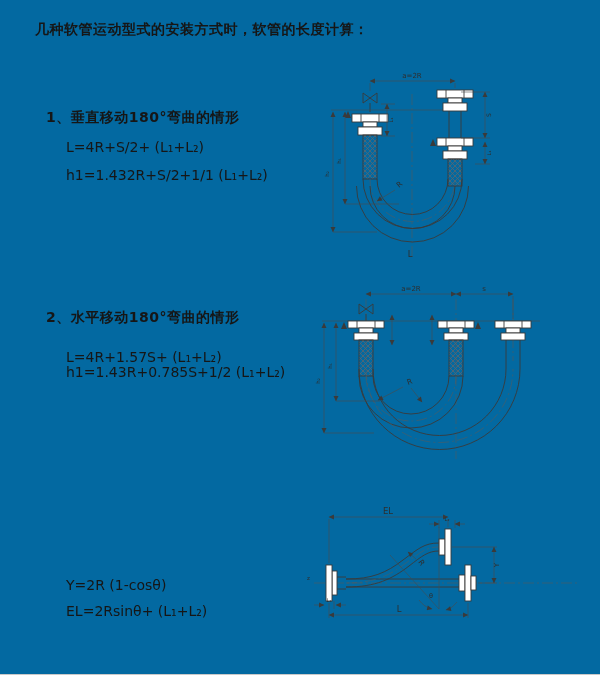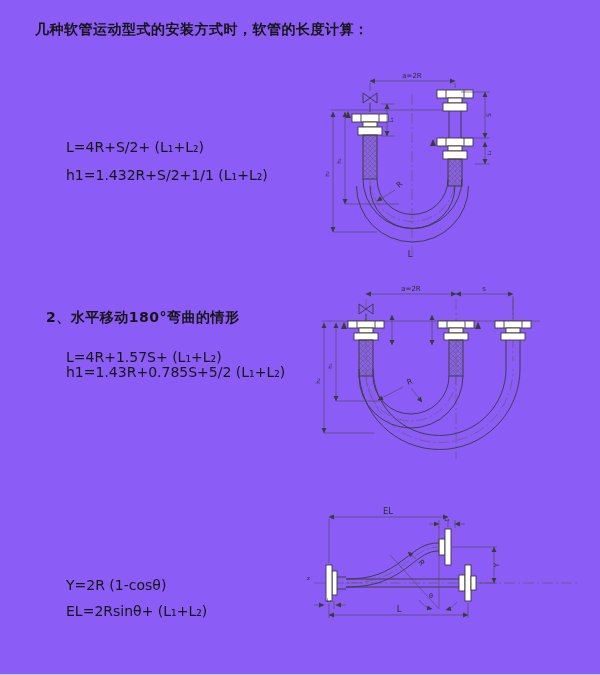--- a/index.html
+++ b/index.html
@@ -1,17 +1,17 @@
 <!DOCTYPE html>
 <html><head>
 <meta charset="utf-8">
 <style>
   html,body{margin:0;padding:0;}
   .page{
-    position:relative;width:600px;height:675px;background:#8b5cf6;overflow:hidden;
+    position:relative;width:600px;height:675px;background:#0369a1;overflow:hidden;
     font-family:"DejaVu Sans","Liberation Sans",sans-serif;color:#161616;
     border-bottom:1px solid #c9c9c9;box-sizing:border-box;
   }
   .title{position:absolute;left:35px;top:21px;font-size:14px;font-weight:600;letter-spacing:.5px;white-space:nowrap;}
   .heading{position:absolute;font-size:14px;font-weight:600;letter-spacing:.5px;white-space:nowrap;}
   .formula{position:absolute;font-size:14px;font-weight:400;white-space:nowrap;}
   svg{position:absolute;}
   svg text{font-family:"DejaVu Sans","Liberation Sans",sans-serif;fill:#2e2e2e;}
   .draw{stroke:#3a3a3a;stroke-width:.9;fill:none;}
   .thin{stroke:#4a4a4a;stroke-width:.55;fill:none;}
@@ -20,26 +20,27 @@
   .nut{fill:#ffffff;stroke:#3a3a3a;stroke-width:.9;}
   .solid{fill:#3a3a3a;stroke:none;}
 </style>
 </head>
 <body>
 
 <div class="page">
 
   <div class="title">几种软管运动型式的安装方式时，软管的长度计算：</div>
 
+  <div class="heading" style="left:46px;top:109px">1、垂直移动180°弯曲的情形</div>
   <div class="formula" style="left:66px;top:139px">L=4R+S/2+ (L₁+L₂)</div>
   <div class="formula" style="left:66px;top:167px">h1=1.432R+S/2+1/1 (L₁+L₂)</div>
 
   <div class="heading" style="left:46px;top:309px">2、水平移动180°弯曲的情形</div>
   <div class="formula" style="left:66px;top:349px">L=4R+1.57S+ (L₁+L₂)</div>
-  <div class="formula" style="left:66px;top:364px">h1=1.43R+0.785S+5/2 (L₁+L₂)</div>
+  <div class="formula" style="left:66px;top:364px">h1=1.43R+0.785S+1/2 (L₁+L₂)</div>
 
   <div class="formula" style="left:66px;top:577px">Y=2R (1-cosθ)</div>
   <div class="formula" style="left:66px;top:603px">EL=2Rsinθ+ (L₁+L₂)</div>
 
   <svg style="left:315px;top:66px" width="285" height="196" viewBox="0 0 285 196">
     <defs>
       <marker id="arr1" viewBox="0 0 10 10" refX="9" refY="5" markerWidth="7" markerHeight="5.5" orient="auto-start-reverse" markerUnits="userSpaceOnUse">
         <path d="M0,0.5 L9.5,5 L0,9.5 z" fill="#3a3a3a"></path>
       </marker>
       <pattern id="hx1" width="5" height="5" patternUnits="userSpaceOnUse">

